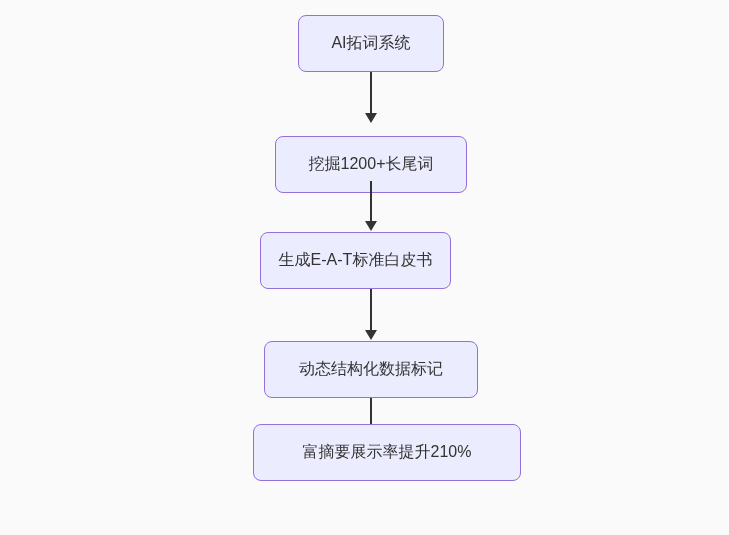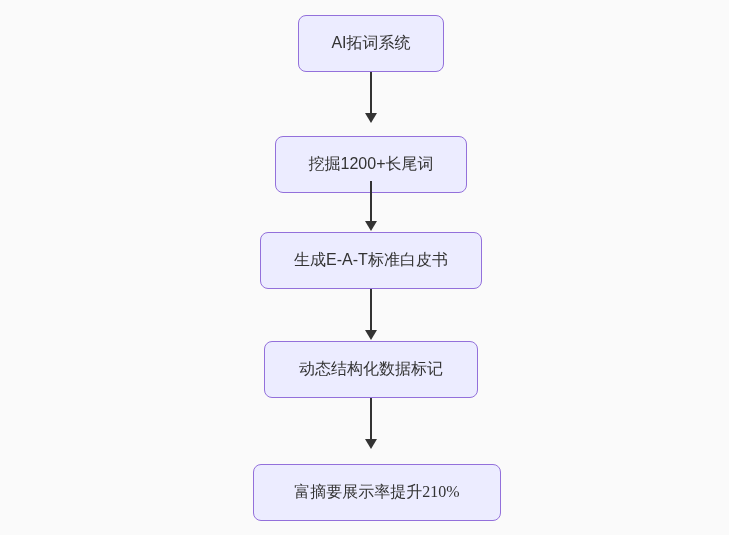--- a/index.html
+++ b/index.html
@@ -30,23 +30,23 @@
     height: 57px;
   }
   .node .label {
     color: var(--node_text, #333333);
     font-size: 16px;
     white-space: nowrap;
     text-align: center;
   }
   .node-1 { left: 298px; top: 15px;  width: 146px; }
   .node-2 { left: 275px; top: 136px; width: 192px; }
-  .node-3 { left: 260px; top: 232px; width: 222px; }
+  .node-3 { left: 260px; top: 232px; width: 191px; }
   .node-4 { left: 264px; top: 341px; width: 214px; }
-  .node-5 { left: 253px; top: 464px; width: 248px; font-family: Liberation Serif, serif; }
+  .node-5 { left: 253px; top: 424px; width: 268px; }
 
   .edge {
     position: absolute;
     left: 364px;
     width: 14px;
   }
   .edge-1 { top: 72px;  height: 51px; }
   .edge-2 { top: 181px; height: 50px; }
   .edge-3 { top: 289px; height: 51px; }
   .edge-4 { top: 398px; height: 51px; }

